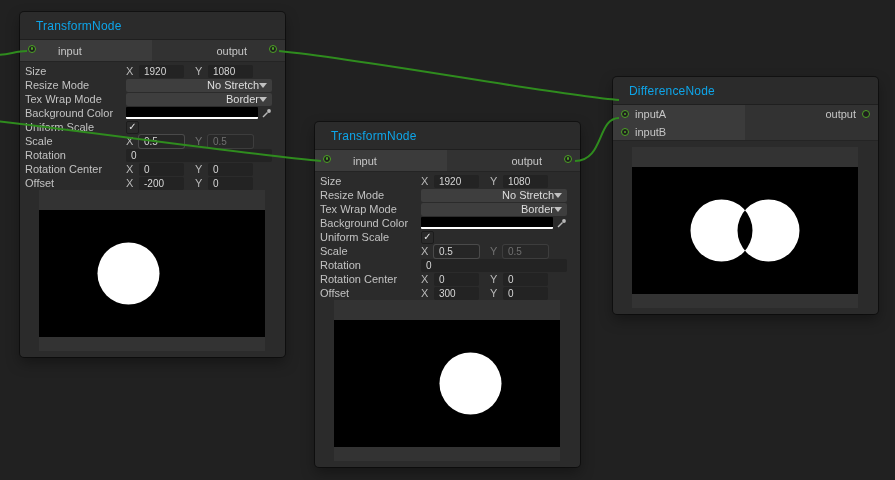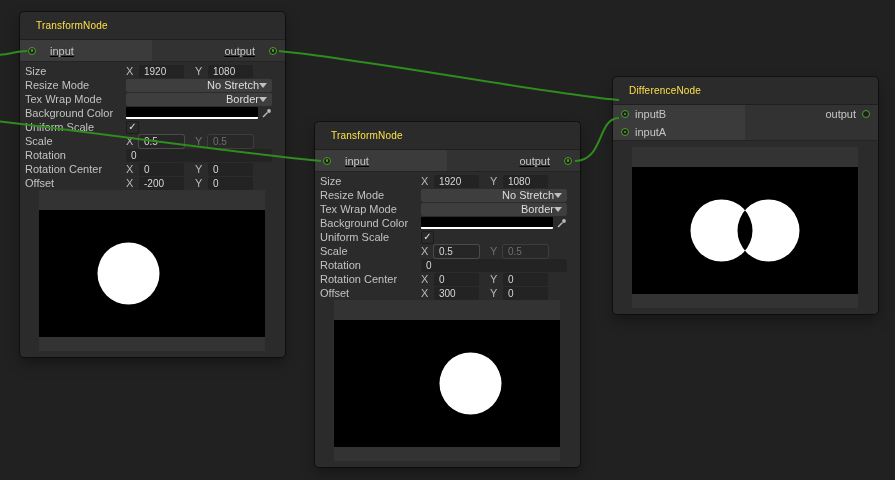--- a/index.html
+++ b/index.html
@@ -7,29 +7,29 @@
   body { font-family:"Liberation Sans", sans-serif; background:#212121; }
   .canvas { position:relative; width:895px; height:480px; background:#212121; overflow:hidden; }
 
   .node {
     position:absolute; width:265px; background:#2b2b2b; border-radius:4px;
     box-shadow:0 0 0 1px rgba(0,0,0,.45), 0 6px 14px rgba(0,0,0,.35);
     z-index:1;
   }
   .node-title {
     height:28px; line-height:28px; padding-left:16px;
-    color:#fde047; font-size:10px; border-bottom:1px solid #1f1f1f;
+    color:#0ea5e9; font-size:12px; border-bottom:1px solid #1f1f1f;
     border-radius:4px 4px 0 0; letter-spacing:.2px;
   }
   .port-row {
     height:22px; display:flex; align-items:center; justify-content:space-between;
     background:linear-gradient(to right,#3b3b3b 50%, #323232 50%);
     border-bottom:1px solid #242424;
   }
-  .port-left, .port-right { display:flex; align-items:center; gap:14px;text-decoration:underline; }
+  .port-left, .port-right { display:flex; align-items:flex-start; gap:22px; }
   .port-left { padding-left:8px; }
   .port-right { padding-right:8px; }
   .port-label { color:#c6c6c6; font-size:11px; }
   .port-dot {
     width:8px; height:8px; border:1.4px solid var(--port-color); border-radius:50%;
     position:relative; flex:none; background:#1e1e1e;
   }
   .port-dot.filled::after {
     content:""; position:absolute; inset:1.6px; background:var(--port-color); border-radius:50%;
   }
@@ -295,25 +295,25 @@
       </svg>
     </div>
     <div class="node-bottom-pad"></div>
   </div>
 
   <div class="node" style="left:613px; top:77px;">
     <div class="node-title">DifferenceNode</div>
     <div class="ports3">
       <div class="prow">
         <span class="port-dot filled"></span>
+        <span class="port-label">inputA</span>
+      </div>
+      <div class="prow">
+        <span class="port-dot filled"></span>
         <span class="port-label">inputB</span>
-      </div>
-      <div class="prow">
-        <span class="port-dot filled"></span>
-        <span class="port-label">inputA</span>
       </div>
       <div class="out3">
         <span class="port-label">output</span>
         <span class="port-dot"></span>
       </div>
     </div>
     <div class="ports3-gap"></div>
     <div class="preview">
       <svg viewBox="0 0 226 127">
         <rect width="226" height="127" fill="#000000"></rect>

